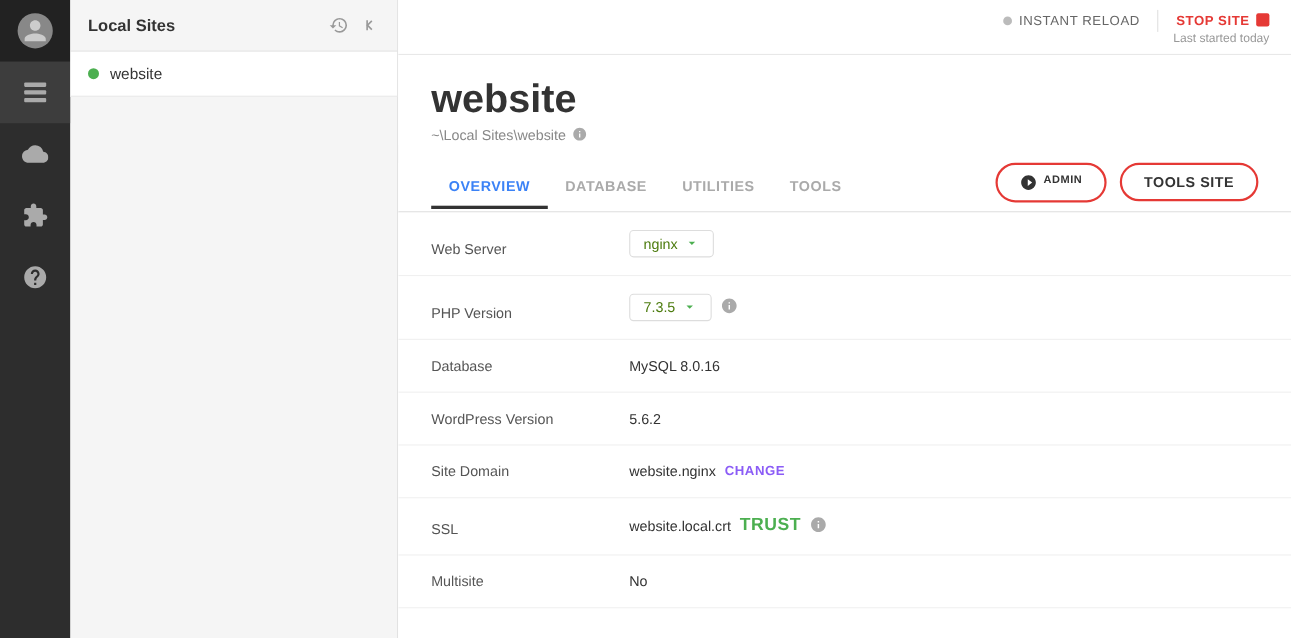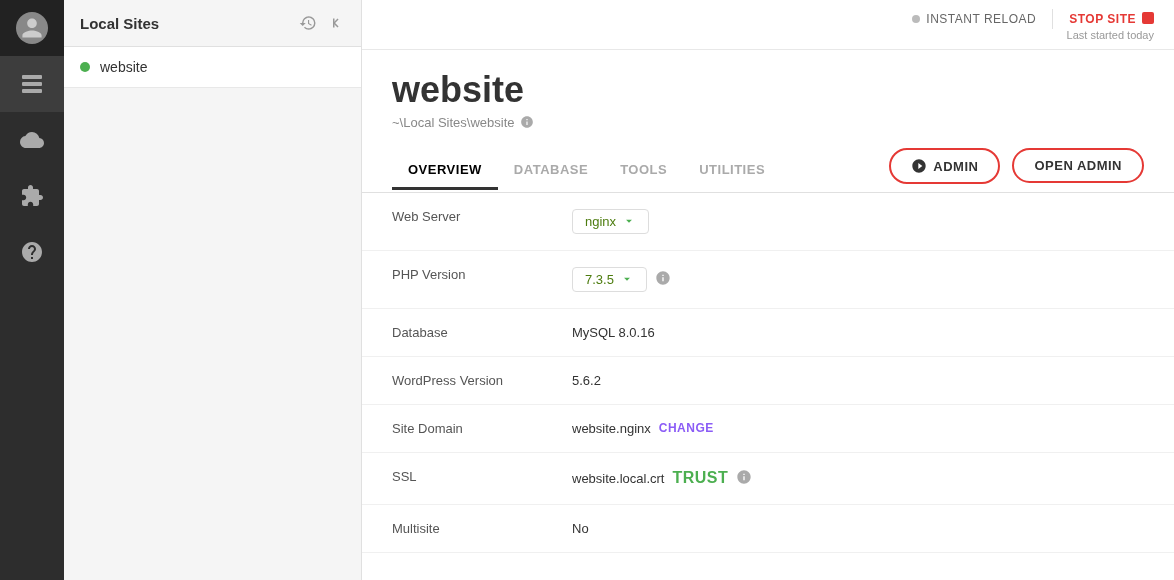--- a/index.html
+++ b/index.html
@@ -195,48 +195,48 @@
     .tab-item {
       padding: 12px 16px;
       font-size: 13px;
       font-weight: 600;
       color: #aaa;
       cursor: pointer;
       letter-spacing: 0.5px;
       position: relative;
     }
     .tab-item.active {
-      color: #000000;
+      color: #3b82f6;
     }
     .tab-item.active::after {
       content: '';
       position: absolute;
       bottom: -1px;
       left: 0;
       right: 0;
       height: 3px;
       background: #333;
     }
     .tab-action-buttons {
       margin-left: auto;
       display: flex;
       gap: 12px;
       align-items: center;
       padding-bottom: 8px;
     }
     .btn-admin {
       display: flex;
-      align-items: flex-end;
+      align-items: flex-start;
       gap: 6px;
       padding: 8px 20px;
       border: 2px solid #e53935;
       border-radius: 30px;
       background: white;
       color: #333;
-      font-size: 13px;
+      font-size: 10px;
       font-weight: 600;
       cursor: pointer;
       letter-spacing: 0.5px;
     }
     .btn-admin svg {
       width: 16px;
       height: 16px;
     }
     .btn-open-site {
       display: flex;
@@ -257,21 +257,21 @@
       flex: 1;
       padding: 0;
       overflow-y: auto;
       background: white;
     }
     .info-table {
       width: 100%;
     }
     .info-row {
       display: flex;
-      align-items: flex-start;
+      align-items: flex-end;
       padding: 16px 30px;
       border-bottom: 1px solid #f0f0f0;
     }
     .info-label {
       width: 180px;
       font-size: 13px;
       color: #555;
       flex-shrink: 0;
     }
     .info-value {
@@ -414,34 +414,34 @@
   </div>
 
   <div class="tab-bar">
     <div class="tab-item active">
       <span>OVERVIEW</span>
     </div>
     <div class="tab-item">
       <span>DATABASE</span>
     </div>
     <div class="tab-item">
+      <span>UTILITIES</span>
+    </div>
+    <div class="tab-item">
       <span>TOOLS</span>
-    </div>
-    <div class="tab-item">
-      <span>UTILITIES</span>
     </div>
     <div class="tab-action-buttons">
       <button class="btn-admin">
         <svg viewBox="0 0 24 24" fill="currentColor">
           <path d="M12 2C6.48 2 2 6.48 2 12s4.48 10 10 10 10-4.48 10-10S17.52 2 12 2zm-1 14.5v-9l6 4.5-6 4.5z"></path>
         </svg>
         <span>ADMIN</span>
       </button>
       <button class="btn-open-site">
-        <span>OPEN ADMIN</span>
+        <span>TOOLS SITE</span>
       </button>
     </div>
   </div>
 
   <div class="content-area">
     <div class="info-table">
 
       <div class="info-row">
         <div class="info-label">Web Server</div>
         <div class="info-value">

